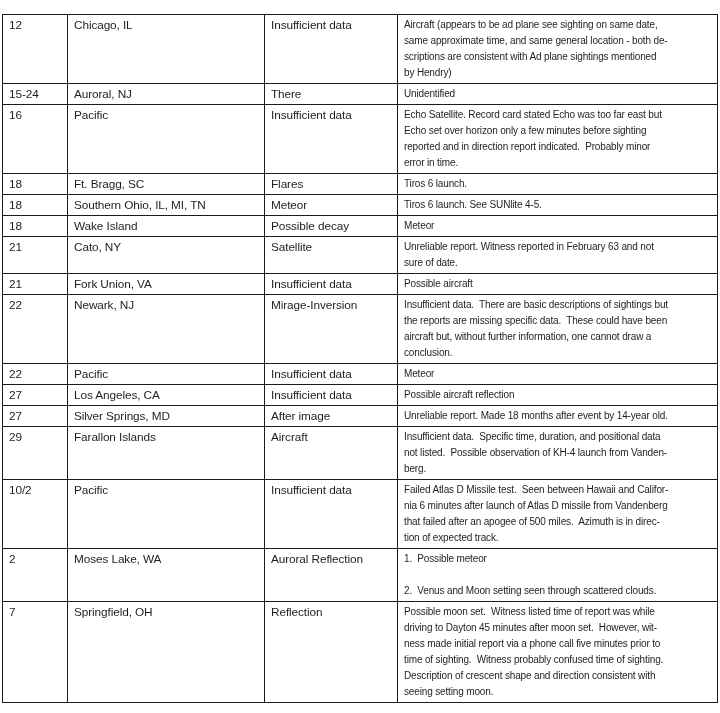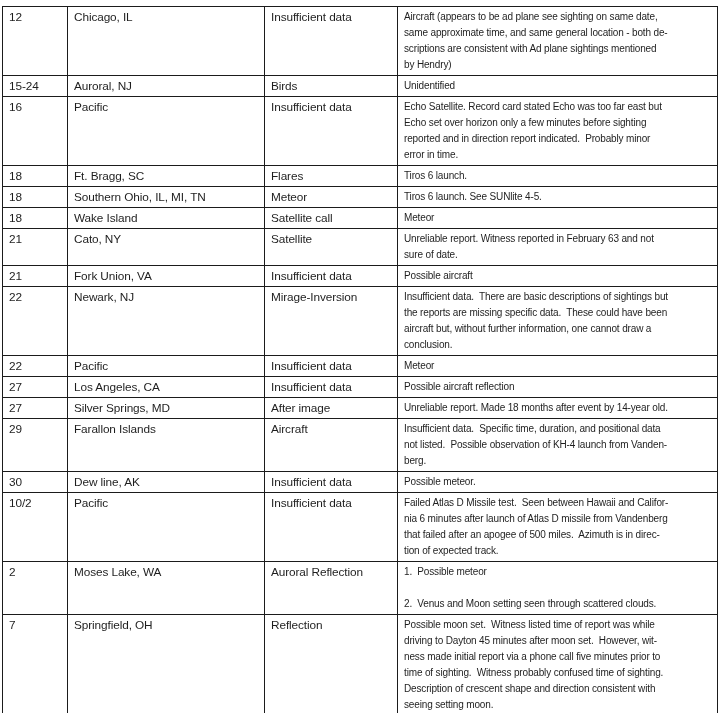--- a/index.html
+++ b/index.html
@@ -4,21 +4,21 @@
 <style>
   html, body {
     margin: 0;
     padding: 0;
     background: #ffffff;
   }
   .page {
     width: 720px;
     height: 713px;
     box-sizing: border-box;
-    padding: 6px 1px 2px 2px;
+    padding: 14px 1px 2px 2px;
     background: #ffffff;
     overflow: hidden;
   }
   table.case-table {
     border-collapse: collapse;
     table-layout: fixed;
     width: 716px;
     font-family: "Liberation Sans", sans-serif;
     font-size: 11.8px;
     color: #1e1e1e;
@@ -52,21 +52,21 @@
     <td class="col-location">Chicago, IL</td>
     <td class="col-class">Insufficient data</td>
     <td class="col-description">Aircraft (appears to be ad plane see sighting on same date,
 same approximate time, and same general location - both de-
 scriptions are consistent with Ad plane sightings mentioned
 by Hendry)</td>
   </tr>
         <tr>
     <td class="col-day">15-24</td>
     <td class="col-location">Auroral, NJ</td>
-    <td class="col-class">Birds</td>
+    <td class="col-class">There</td>
     <td class="col-description">Unidentified</td>
   </tr>
         <tr>
     <td class="col-day">16</td>
     <td class="col-location">Pacific</td>
     <td class="col-class">Insufficient data</td>
     <td class="col-description">Echo Satellite. Record card stated Echo was too far east but
 Echo set over horizon only a few minutes before sighting
 reported and in direction report indicated.  Probably minor
 error in time.</td>
@@ -79,21 +79,21 @@
   </tr>
         <tr>
     <td class="col-day">18</td>
     <td class="col-location">Southern Ohio, IL, MI, TN</td>
     <td class="col-class">Meteor</td>
     <td class="col-description">Tiros 6 launch. See SUNlite 4-5.</td>
   </tr>
         <tr>
     <td class="col-day">18</td>
     <td class="col-location">Wake Island</td>
-    <td class="col-class">Satellite call</td>
+    <td class="col-class">Possible decay</td>
     <td class="col-description">Meteor</td>
   </tr>
         <tr>
     <td class="col-day">21</td>
     <td class="col-location">Cato, NY</td>
     <td class="col-class">Satellite</td>
     <td class="col-description">Unreliable report. Witness reported in February 63 and not
 sure of date.</td>
   </tr>
         <tr>
@@ -131,26 +131,20 @@
   </tr>
         <tr>
     <td class="col-day">29</td>
     <td class="col-location">Farallon Islands</td>
     <td class="col-class">Aircraft</td>
     <td class="col-description">Insufficient data.  Specific time, duration, and positional data
 not listed.  Possible observation of KH-4 launch from Vanden-
 berg.</td>
   </tr>
         <tr>
-    <td class="col-day">30</td>
-    <td class="col-location">Dew line, AK</td>
-    <td class="col-class">Insufficient data</td>
-    <td class="col-description">Possible meteor.</td>
-  </tr>
-        <tr>
     <td class="col-day">10/2</td>
     <td class="col-location">Pacific</td>
     <td class="col-class">Insufficient data</td>
     <td class="col-description">Failed Atlas D Missile test.  Seen between Hawaii and Califor-
 nia 6 minutes after launch of Atlas D missile from Vandenberg
 that failed after an apogee of 500 miles.  Azimuth is in direc-
 tion of expected track.</td>
   </tr>
         <tr>
     <td class="col-day">2</td>

